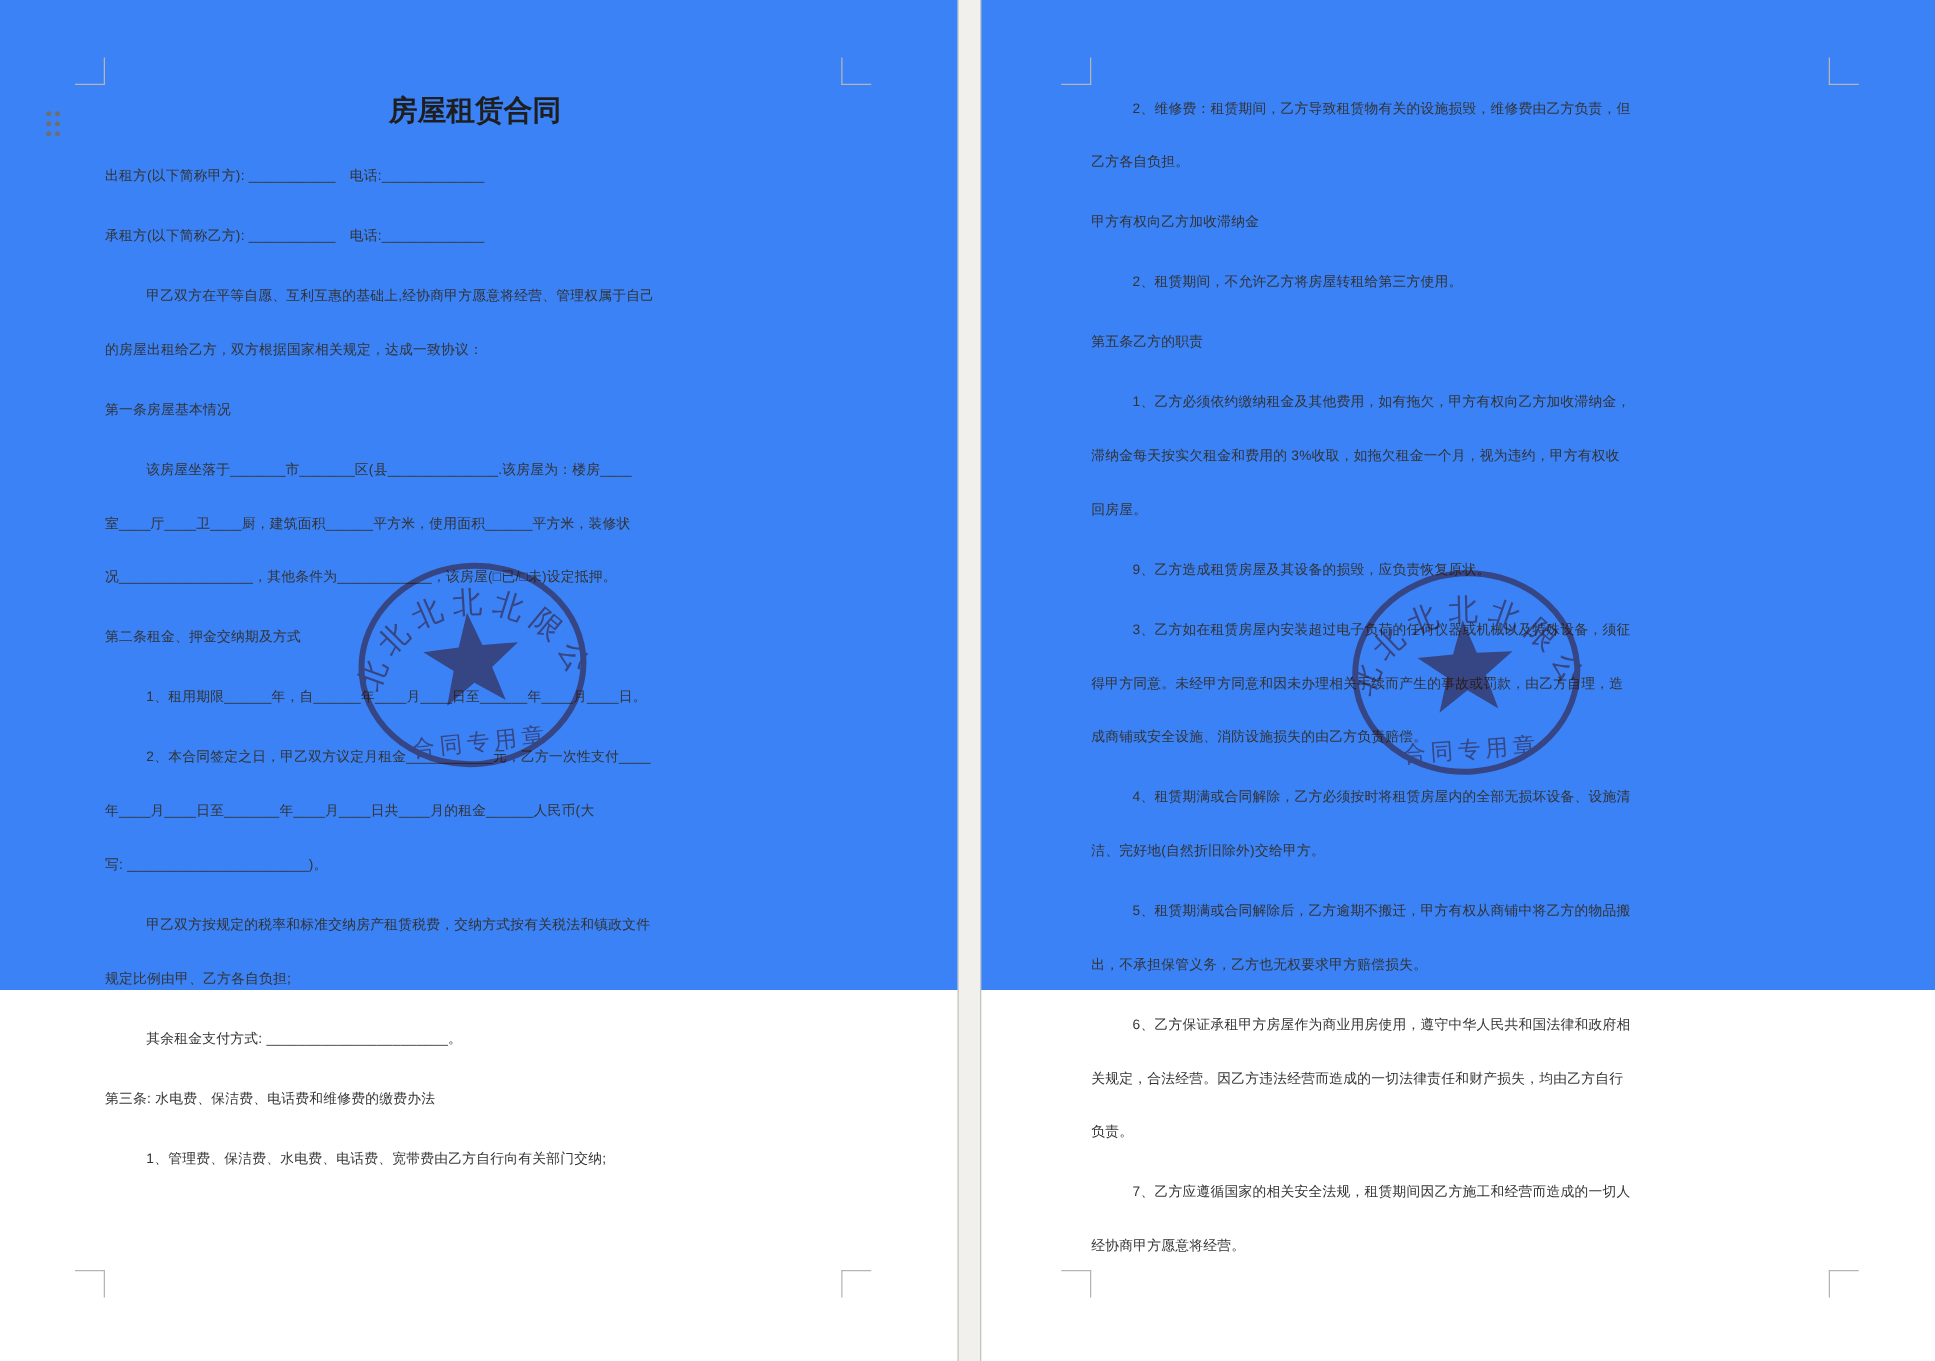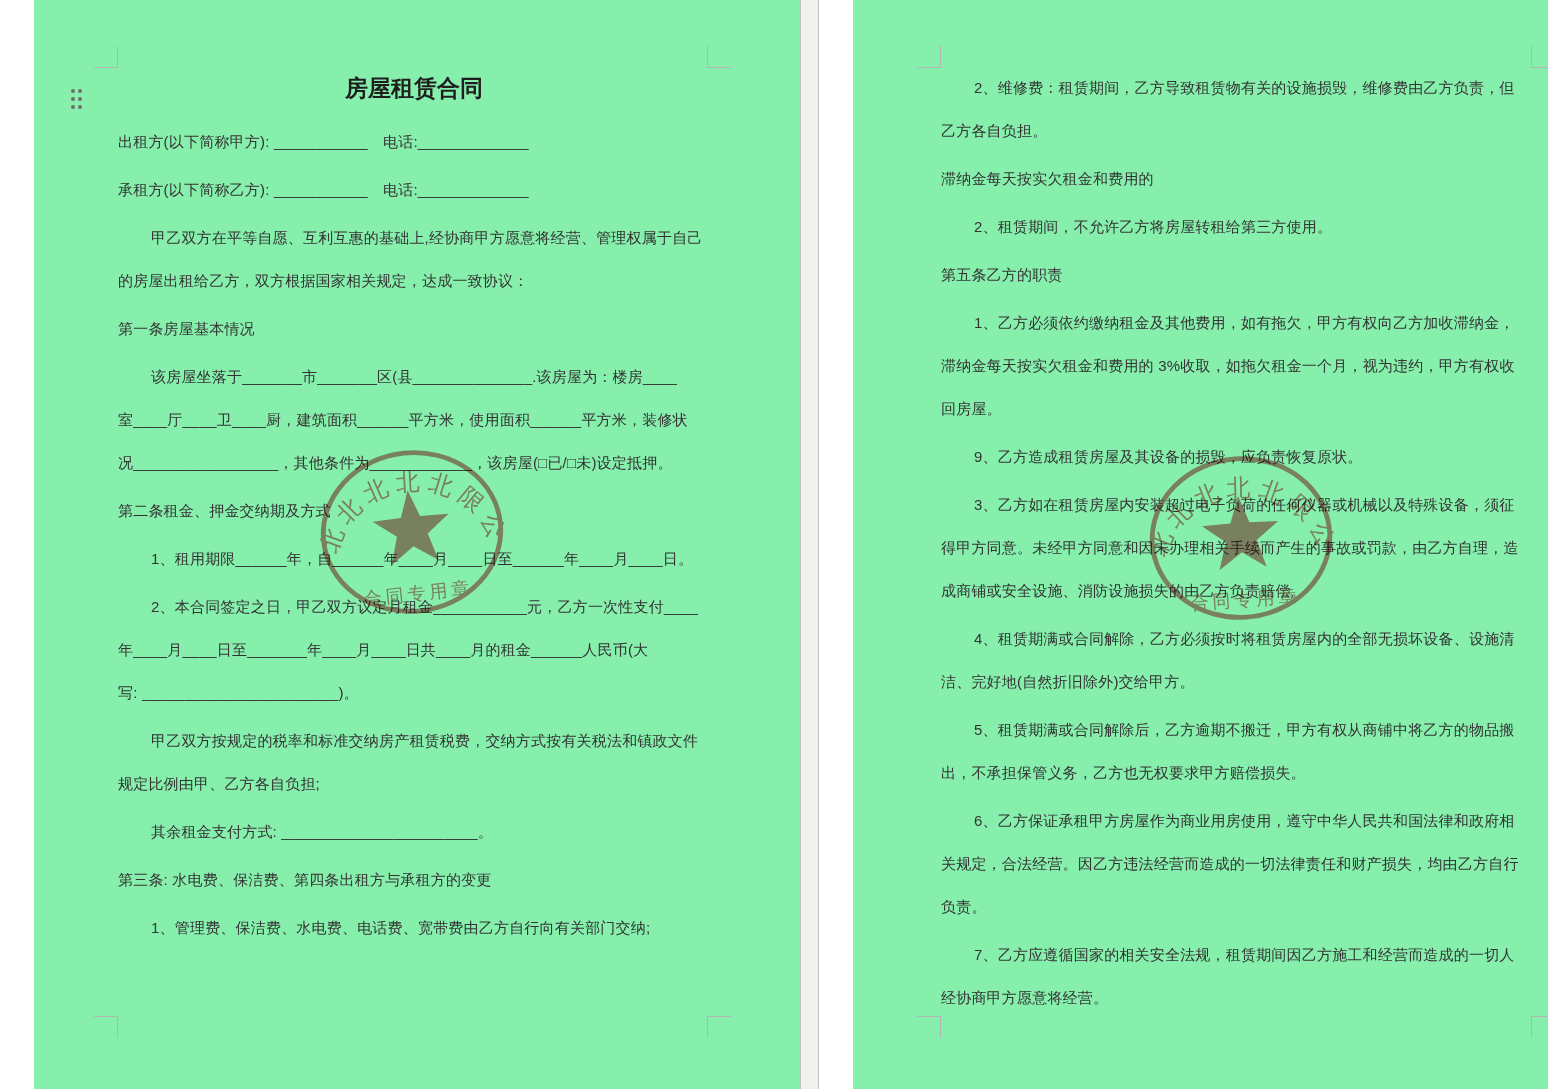--- a/index.html
+++ b/index.html
@@ -1,19 +1,19 @@
 <!DOCTYPE html>
 <html><head>
 <meta charset="utf-8">
 <style>
   * { margin:0; padding:0; box-sizing:border-box; }
   html,body { width:1548px; height:1089px; background:#ffffff; overflow:hidden;
               font-family:"Liberation Sans","DejaVu Sans",sans-serif; }
   .spread { display:flex; width:1548px; height:1089px; }
-  .page { position:relative; background:#86efac; height:1089px;margin-left:34px; }
+  .page { position:relative; background:#3b82f6; height:792px; }
   .page-left  { width:766px; }
   .page-right { flex:1; }
   .page-gap { width:19px; height:1089px; background:#f1f0ec;
               border-left:1px solid #c3c3c1; border-right:1px solid #c3c3c1; }
 
   
   .cm { position:absolute; width:24px; height:22px; }
   .cm.tl { border-right:1px solid #b5b5b5; border-bottom:1px solid #b5b5b5; }
   .cm.tr { border-left:1px solid #b5b5b5;  border-bottom:1px solid #b5b5b5; }
   .cm.bl { border-right:1px solid #b5b5b5; border-top:1px solid #b5b5b5; }
@@ -24,21 +24,21 @@
                  display:grid; grid-template-columns:1fr 1fr; grid-template-rows:1fr 1fr 1fr;
                  justify-items:center; align-items:center; cursor:grab; }
   .drag-handle .dot { width:4px; height:4px; border-radius:50%; background:#6e6e6e; }
 
   .content { position:absolute; top:64px; width:592px; z-index:1; }
   .page-left  .content { left:84px; }
   .page-right .content { left:88px; top:66px; }
 
   .doc-title { font-size:23px; font-weight:bold; color:#1e1e1e;
                text-align:center; height:48px; line-height:48px; margin-bottom:8px; }
-  .line { height:43px; line-height:43px; font-size:15px; color:#333333;
+  .line { height:43px; line-height:43px; font-size:11px; color:#333333;
           white-space:nowrap; letter-spacing:0.2px; }
   .line.para { margin-top:5px; }
   .line.indent { padding-left:33px; }
 
   
   .seal { position:absolute; z-index:5; opacity:0.74; mix-blend-mode:multiply;
           pointer-events:none; }
   .seal-left  { left:282px; top:446px; transform:rotate(-6deg); }
   .seal-right { left:292px; top:452px; transform:rotate(-4deg); }
 </style>
@@ -74,21 +74,21 @@
           <div class="line">室____厅____卫____厨，建筑面积______平方米，使用面积______平方米，装修状</div>
           <div class="line">况_________________，其他条件为____________，该房屋(□已/□未)设定抵押。</div>
           <div class="line para">第二条租金、押金交纳期及方式</div>
           <div class="line para indent">1、租用期限______年，自______年____月____日至______年____月____日。</div>
           <div class="line para indent">2、本合同签定之日，甲乙双方议定月租金___________元，乙方一次性支付____</div>
           <div class="line">年____月____日至_______年____月____日共____月的租金______人民币(大</div>
           <div class="line">写: _______________________)。</div>
           <div class="line para indent">甲乙双方按规定的税率和标准交纳房产租赁税费，交纳方式按有关税法和镇政文件</div>
           <div class="line">规定比例由甲、乙方各自负担;</div>
           <div class="line para indent">其余租金支付方式: _______________________。</div>
-          <div class="line para">第三条: 水电费、保洁费、第四条出租方与承租方的变更</div>
+          <div class="line para">第三条: 水电费、保洁费、电话费和维修费的缴费办法</div>
           <div class="line para indent">1、管理费、保洁费、水电费、电话费、宽带费由乙方自行向有关部门交纳;</div>
         </div>
     </div>
 
     <svg class="seal seal-left" width="192" height="172" viewBox="0 0 200 180">
       <ellipse cx="100" cy="90" rx="93" ry="83" fill="none" stroke="#dd5f5f" stroke-width="5"></ellipse>
       <path id="sealArc1" d="M 18 120 A 82 74 0 1 1 182 120" fill="none"></path>
       <text font-size="25" fill="#dd5f5f" letter-spacing="7">
         <textPath href="#sealArc1" startOffset="6%">北北北北北限公司</textPath>
       </text>
@@ -102,21 +102,21 @@
   <div class="page page-right">
     <div class="cm tl" style="left:64px;top:46px;"></div>
     <div class="cm tr" style="left:678px;top:46px;"></div>
     <div class="cm bl" style="left:64px;top:1016px;"></div>
     <div class="cm br" style="left:678px;top:1016px;"></div>
 
     <div class="content">
       <div>
           <div class="line indent">2、维修费：租赁期间，乙方导致租赁物有关的设施损毁，维修费由乙方负责，但</div>
           <div class="line">乙方各自负担。</div>
-          <div class="line para">滞纳金每天按实欠租金和费用的</div>
+          <div class="line para">甲方有权向乙方加收滞纳金</div>
           <div class="line para indent">2、租赁期间，不允许乙方将房屋转租给第三方使用。</div>
           <div class="line para">第五条乙方的职责</div>
           <div class="line para indent">1、乙方必须依约缴纳租金及其他费用，如有拖欠，甲方有权向乙方加收滞纳金，</div>
           <div class="line">滞纳金每天按实欠租金和费用的 3%收取，如拖欠租金一个月，视为违约，甲方有权收</div>
           <div class="line">回房屋。</div>
           <div class="line para indent">9、乙方造成租赁房屋及其设备的损毁，应负责恢复原状。</div>
           <div class="line para indent">3、乙方如在租赁房屋内安装超过电子负荷的任何仪器或机械以及特殊设备，须征</div>
           <div class="line">得甲方同意。未经甲方同意和因未办理相关手续而产生的事故或罚款，由乙方自理，造</div>
           <div class="line">成商铺或安全设施、消防设施损失的由乙方负责赔偿。</div>
           <div class="line para indent">4、租赁期满或合同解除，乙方必须按时将租赁房屋内的全部无损坏设备、设施清</div>

